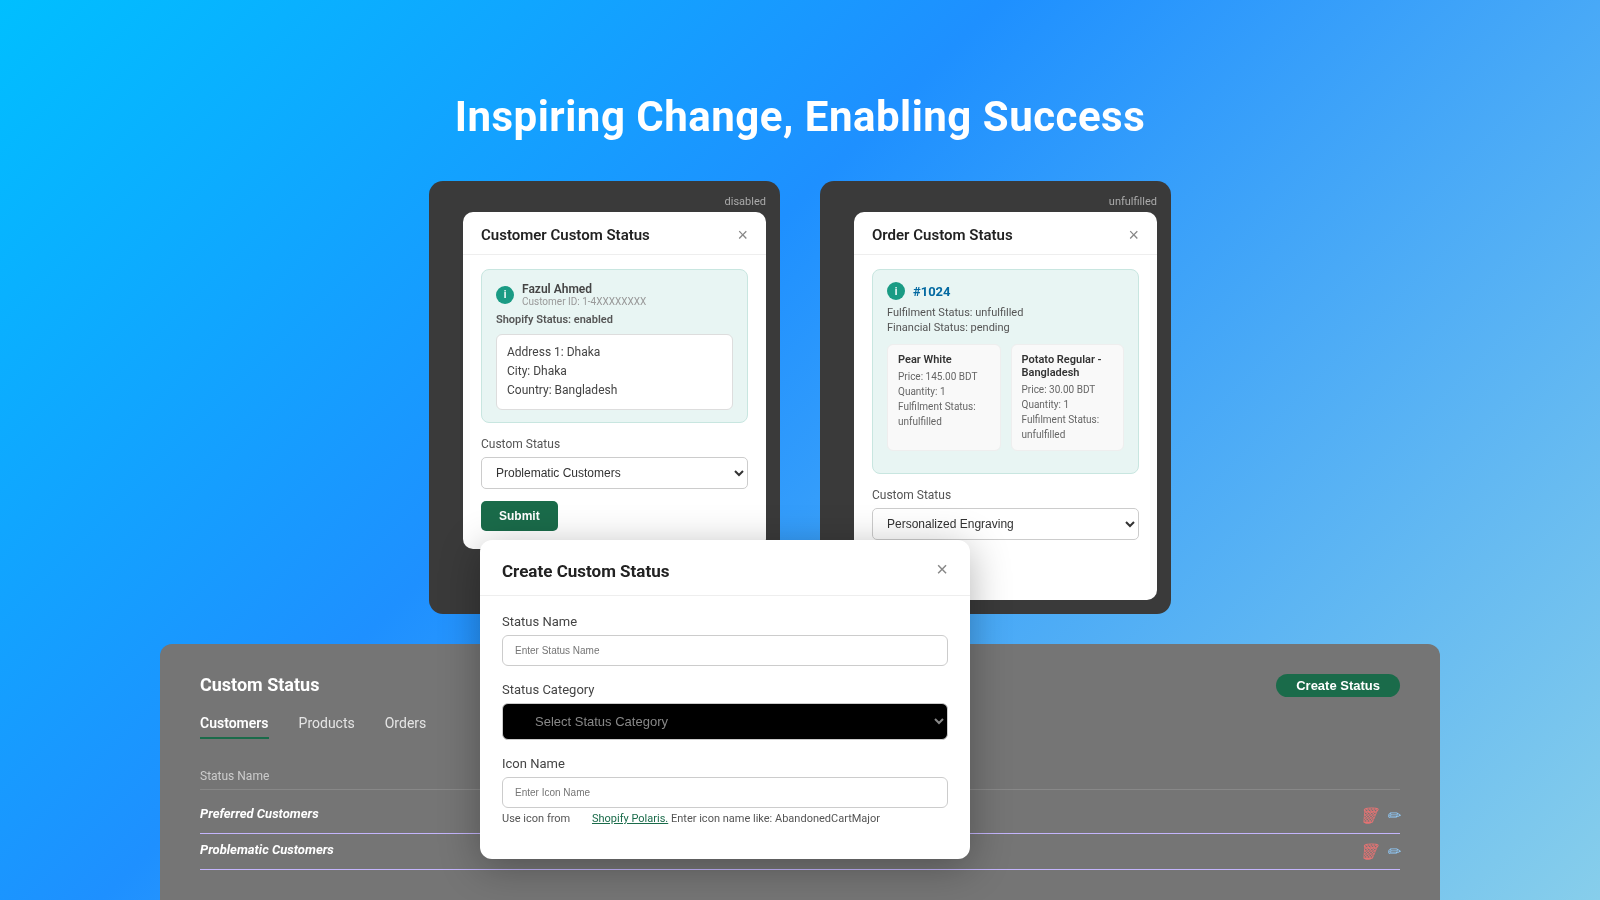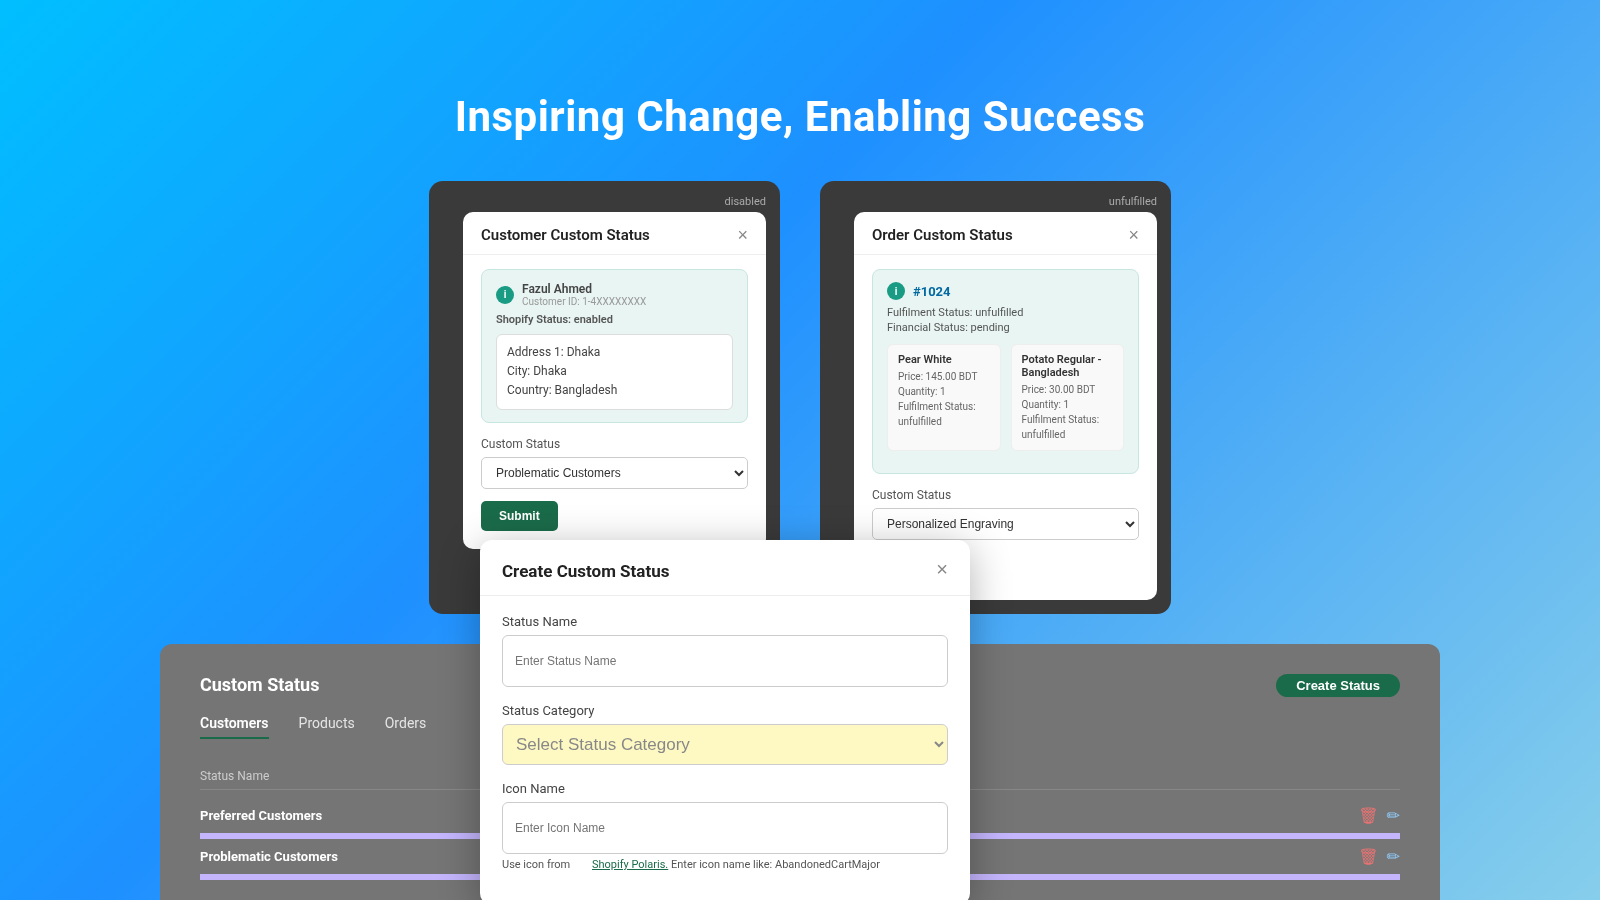--- a/index.html
+++ b/index.html
@@ -225,23 +225,23 @@
 
     .table-header {
       font-size: 12px;
       color: #ccc;
       padding: 6px 0;
       border-bottom: 1px solid #888;
       margin-bottom: 8px;
     }
     .table-row-item {
       padding: 8px 0;
-      border-bottom: 6px solid #c4b5fd;
-      display: flex;
-      align-items: center;
+      border-bottom: 1px solid #c4b5fd;
+      display: flex;
+      font-style: italic;
     }
     .table-row-name {
       font-size: 13px;
       font-weight: 700;
       color: #fff;
     }
     .table-actions {
       display: flex;
       gap: 8px;
       align-items: center;
@@ -311,35 +311,35 @@
       margin-bottom: 16px;
     }
     .form-label {
       font-size: 13px;
       color: #444;
       margin-bottom: 6px;
       display: block;
     }
     .form-input {
       width: 100%;
-      padding: 18px 12px;
+      padding: 9px 12px;
       border: 1px solid #ccc;
       border-radius: 6px;
-      font-size: 12px;
+      font-size: 10px;
       color: #333;
       outline: none;
     }
     .form-select {
       width: 100%;
-      padding: 9px 9px;
+      padding: 9px 28px;
       border: 1px solid #ccc;
       border-radius: 6px;
-      font-size: 17px;
+      font-size: 13px;
       color: #888;
-      background: #fef9c3;
+      background: #000000;
       appearance: auto;
       outline: none;
     }
     .form-hint {
       font-size: 11px;
       color: #555;
       margin-top: 4px;
     }
     .form-hint a {
       color: #1a6b4a;

